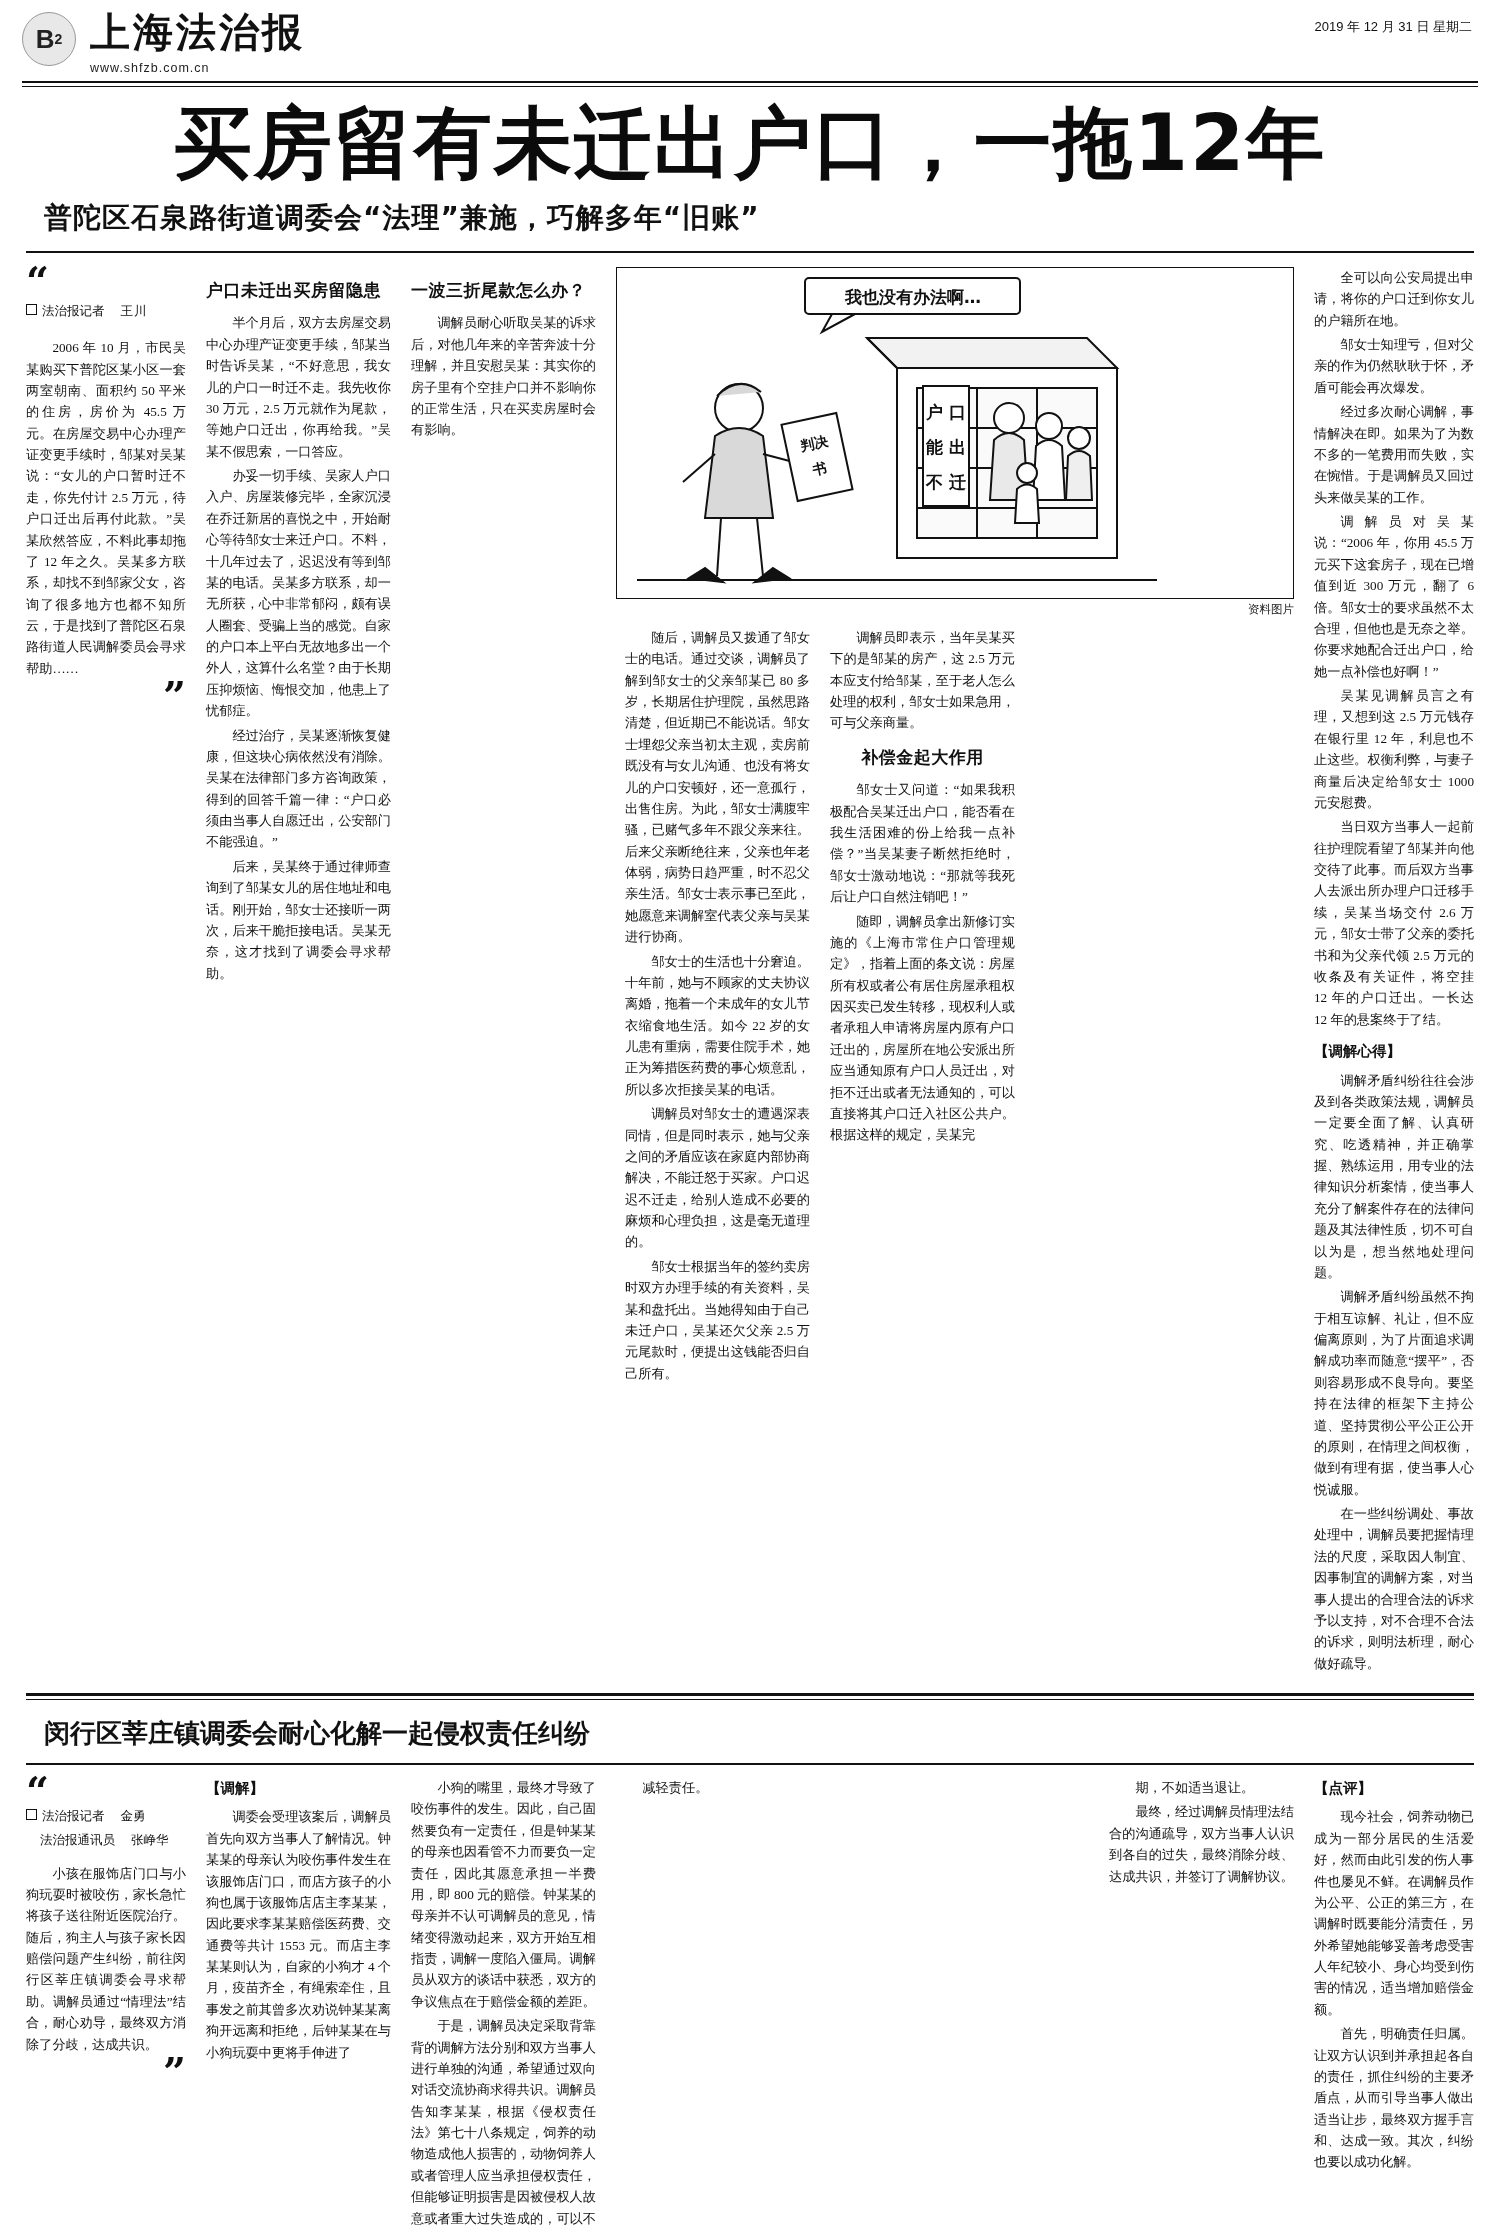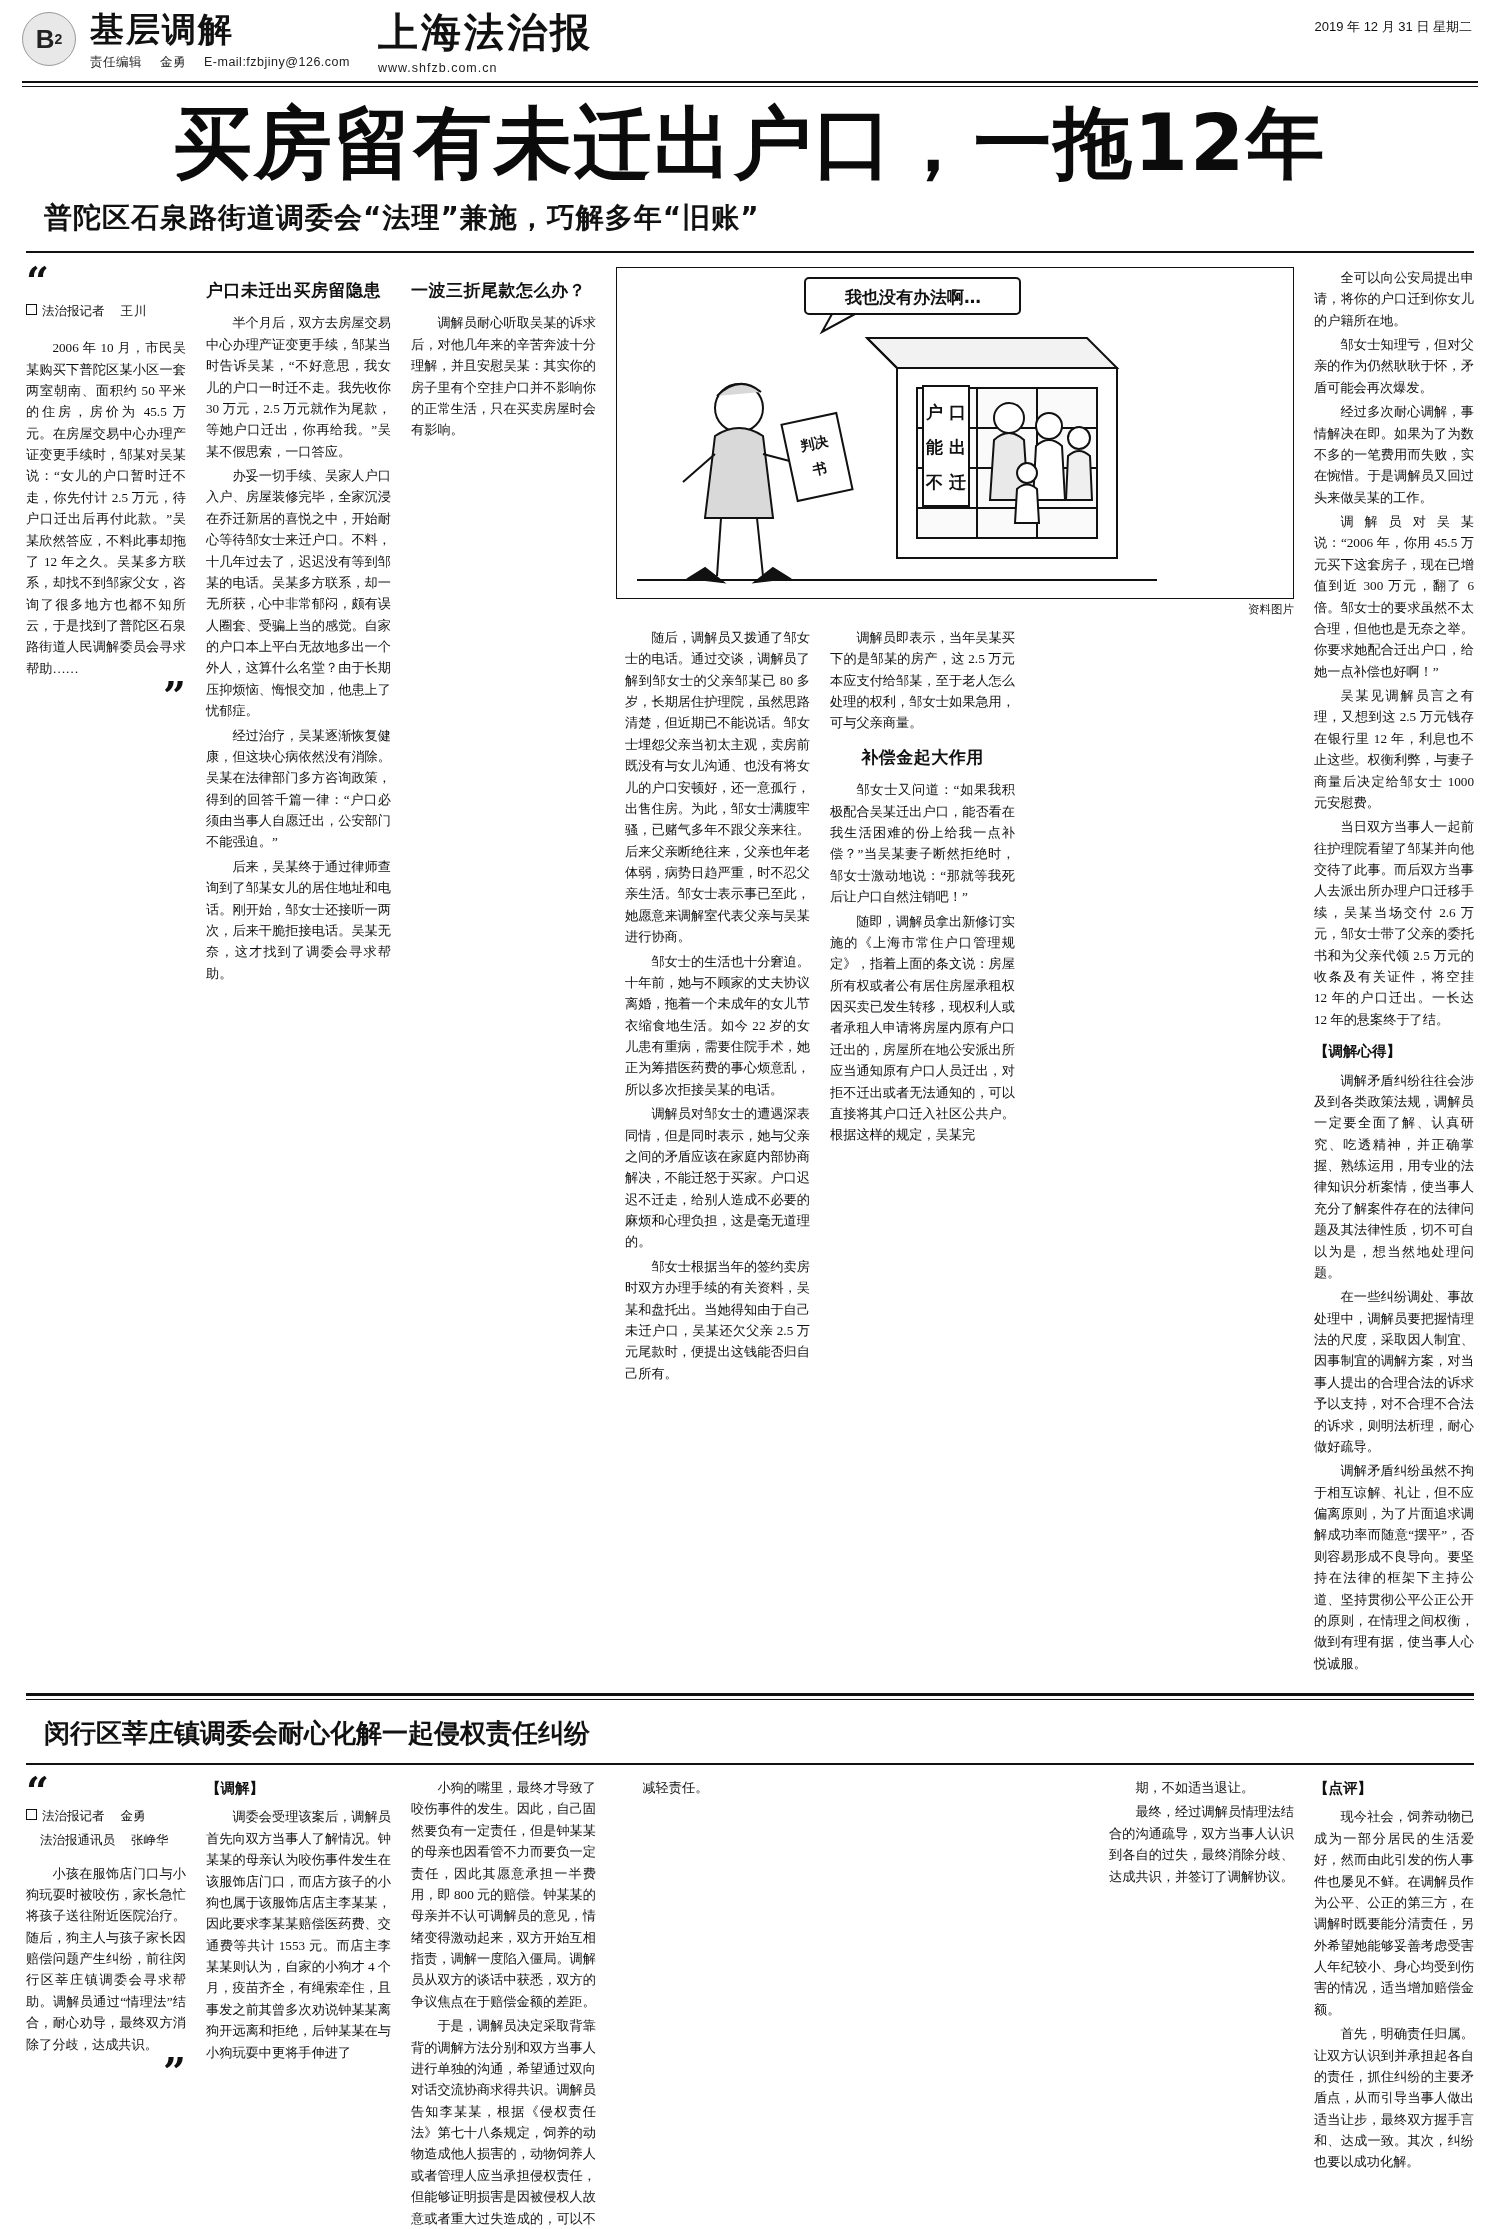--- a/index.html
+++ b/index.html
@@ -160,28 +160,20 @@
 </style>
 </head>
 <body>
 
 <div class="page">
 
   <div class="masthead">
     <div class="badge">
       <span>B</span>
         <sub>2</sub>
-    </div>
-    <div class="section-head">
-      <div class="section-title">基层调解</div>
-      <div class="section-meta">
-        <span>责任编辑</span>
-        <span>金勇</span>
-        <span>E-mail:fzbjiny@126.com</span>
-      </div>
     </div>
     <div class="paper-brand">
       <div class="paper-name">上海法治报</div>
       <div class="paper-url">www.shfzb.com.cn</div>
     </div>
     <div class="issue-date">2019 年 12 月 31 日  星期二</div>
   </div>
   <div class="masthead-rule"></div>
   <div class="masthead-rule thin"></div>
 
@@ -297,22 +289,22 @@
 
     <div class="col col-6">
       <p>全可以向公安局提出申请，将你的户口迁到你女儿的户籍所在地。</p>
       <p>邹女士知理亏，但对父亲的作为仍然耿耿于怀，矛盾可能会再次爆发。</p>
       <p>经过多次耐心调解，事情解决在即。如果为了为数不多的一笔费用而失败，实在惋惜。于是调解员又回过头来做吴某的工作。</p>
       <p>调解员对吴某说：“2006 年，你用 45.5 万元买下这套房子，现在已增值到近 300 万元，翻了 6 倍。邹女士的要求虽然不太合理，但他也是无奈之举。你要求她配合迁出户口，给她一点补偿也好啊！”</p>
       <p>吴某见调解员言之有理，又想到这 2.5 万元钱存在银行里 12 年，利息也不止这些。权衡利弊，与妻子商量后决定给邹女士 1000 元安慰费。</p>
       <p>当日双方当事人一起前往护理院看望了邹某并向他交待了此事。而后双方当事人去派出所办理户口迁移手续，吴某当场交付 2.6 万元，邹女士带了父亲的委托书和为父亲代领 2.5 万元的收条及有关证件，将空挂 12 年的户口迁出。一长达 12 年的悬案终于了结。</p>
       <div class="note-head">【调解心得】</div>
       <p>调解矛盾纠纷往往会涉及到各类政策法规，调解员一定要全面了解、认真研究、吃透精神，并正确掌握、熟练运用，用专业的法律知识分析案情，使当事人充分了解案件存在的法律问题及其法律性质，切不可自以为是，想当然地处理问题。</p>
+      <p>调解矛盾纠纷虽然不拘于相互谅解、礼让，但不应偏离原则，为了片面追求调解成功率而随意“摆平”，否则容易形成不良导向。要坚持在法律的框架下主持公道、坚持贯彻公平公正公开的原则，在情理之间权衡，做到有理有据，使当事人心悦诚服。</p>
       <p>在一些纠纷调处、事故处理中，调解员要把握情理法的尺度，采取因人制宜、因事制宜的调解方案，对当事人提出的合理合法的诉求予以支持，对不合理不合法的诉求，则明法析理，耐心做好疏导。</p>
-      <p>调解矛盾纠纷虽然不拘于相互谅解、礼让，但不应偏离原则，为了片面追求调解成功率而随意“摆平”，否则容易形成不良导向。要坚持在法律的框架下主持公道、坚持贯彻公平公正公开的原则，在情理之间权衡，做到有理有据，使当事人心悦诚服。</p>
     </div>
   </div>
 
   <div class="divider-zone">
     <div class="double-rule"></div>
     <div class="double-rule2"></div>
     <div class="subheadline2">闵行区莘庄镇调委会耐心化解一起侵权责任纠纷</div>
     <div class="hr-strong2"></div>
   </div>
 

